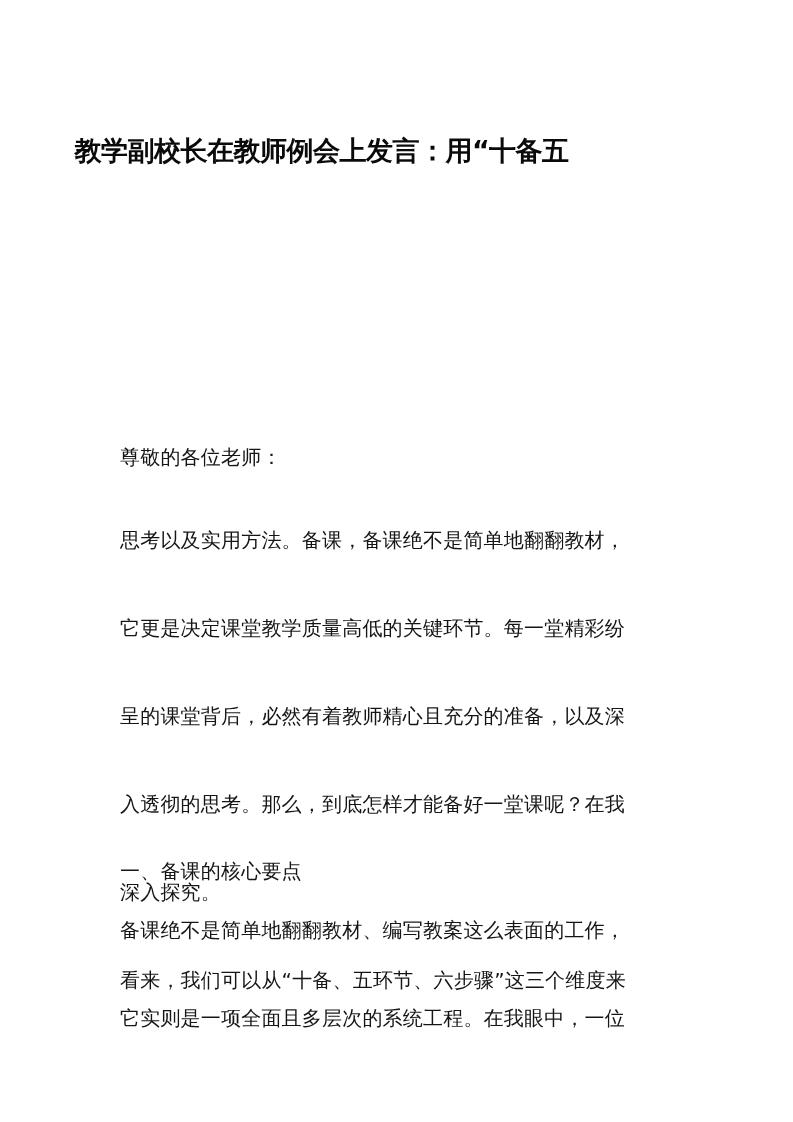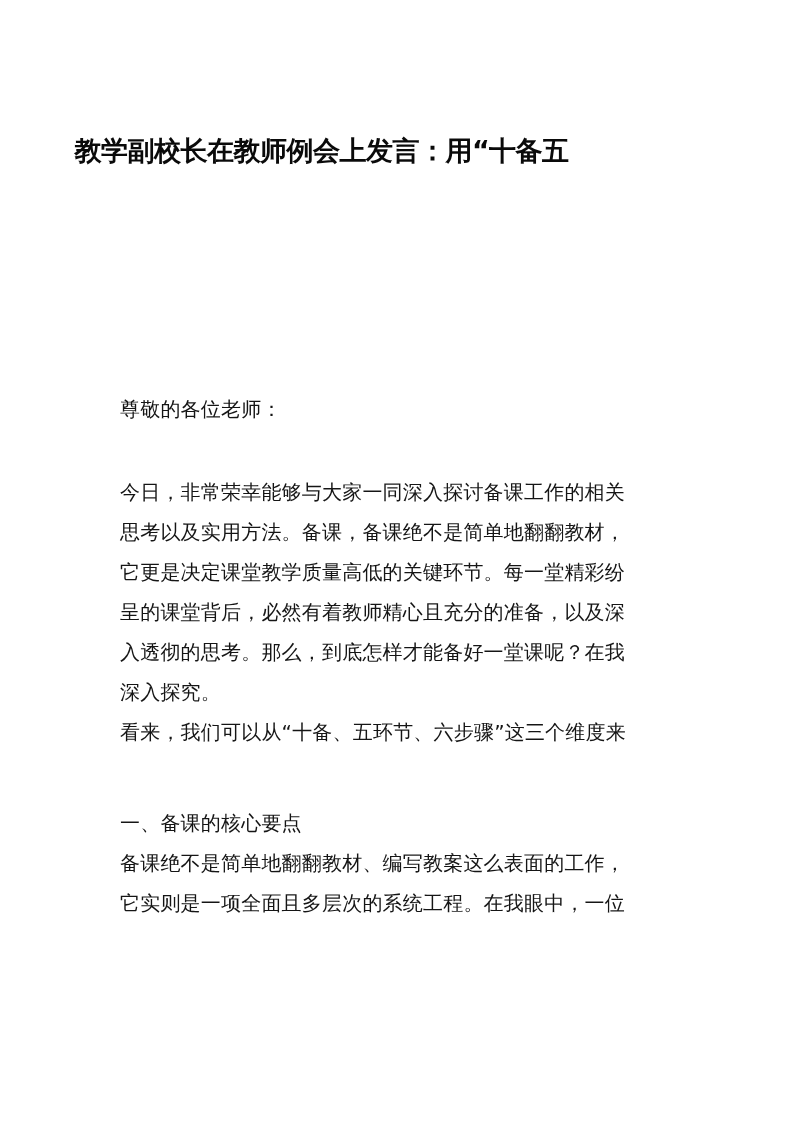--- a/index.html
+++ b/index.html
@@ -41,39 +41,39 @@
       left: 120px;
       width: 560px;
       font-size: 20px;
       line-height: 40px;
       color: #151515;
     }
     .body-text .line {
       display: block;
       white-space: nowrap;
       letter-spacing: 0.2px;
+      margin-top: 48px;
     }
     .salutation { top: 389px; }
     .para1 { top: 472px; }
     .heading1 { top: 803px; }
-    .para2 { top: 843px; }
+    .para2 { top: 862px; }
   </style>
 </head>
 <body>
 
 <div class="page">
 
   <div class="title-line l1">教学副校长在教师例会上发言：用“十备五</div>
 
   <div class="body-text salutation">
     <span class="line">尊敬的各位老师：</span>
   </div>
 
   <div class="body-text para1">
-    <span class="line">今日，非常荣幸能够与大家一同深入探讨备课工作的相关</span>
     <span class="line">思考以及实用方法。备课，备课绝不是简单地翻翻教材，</span>
     <span class="line">它更是决定课堂教学质量高低的关键环节。每一堂精彩纷</span>
     <span class="line">呈的课堂背后，必然有着教师精心且充分的准备，以及深</span>
     <span class="line">入透彻的思考。那么，到底怎样才能备好一堂课呢？在我</span>
     <span class="line">深入探究。</span>
     <span class="line">看来，我们可以从“十备、五环节、六步骤”这三个维度来</span>
   </div>
 
   <div class="body-text heading1">
     <span class="line">一、备课的核心要点</span>

